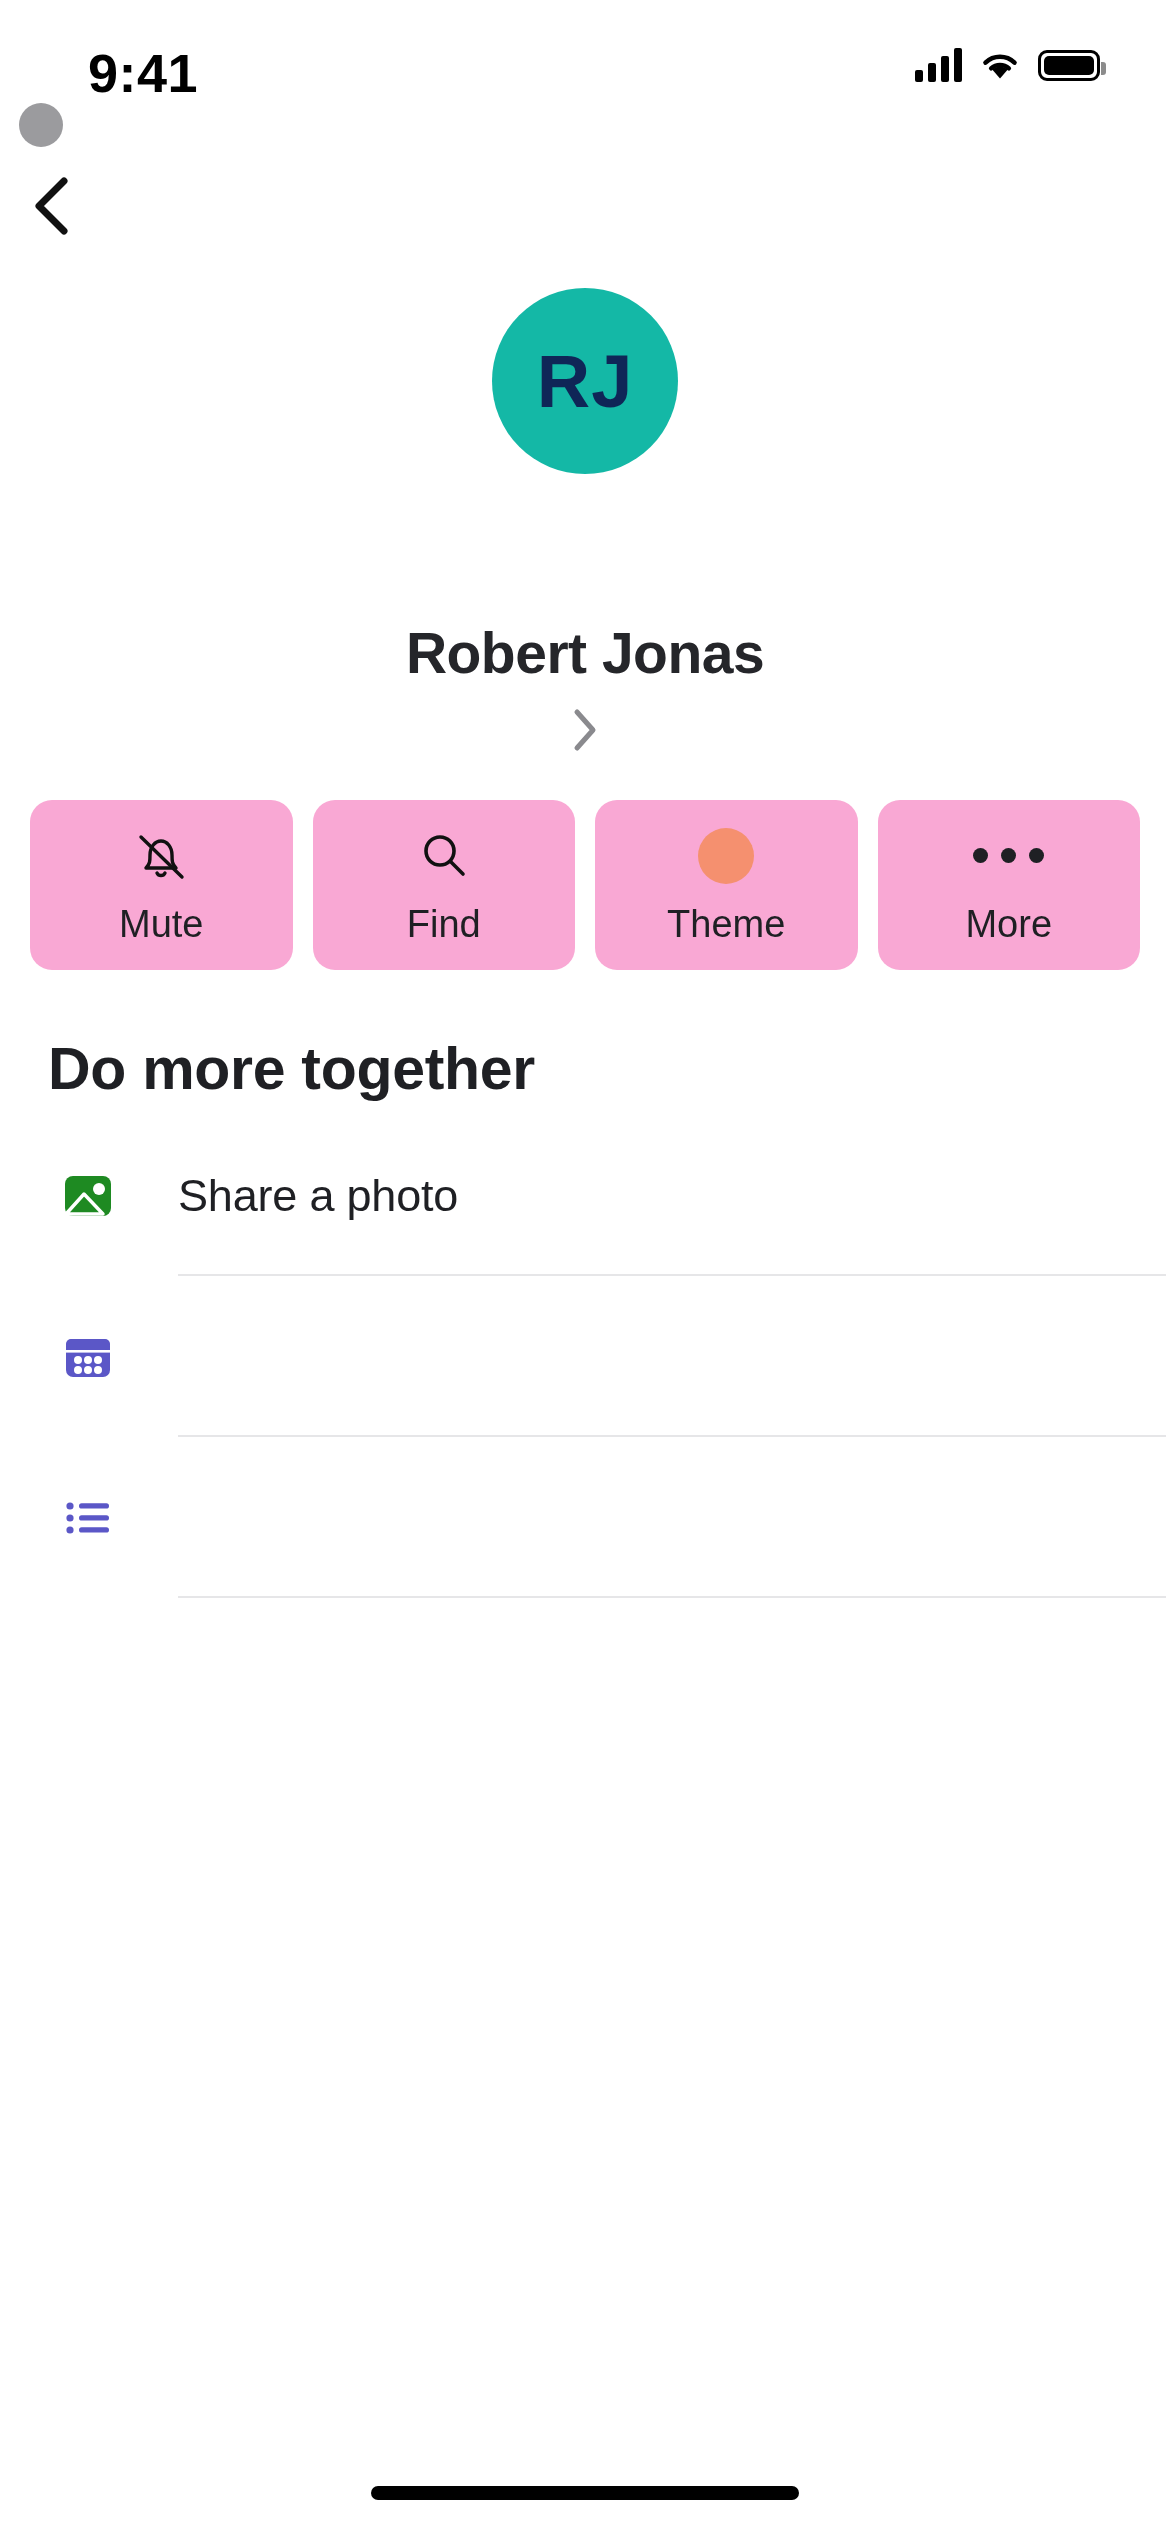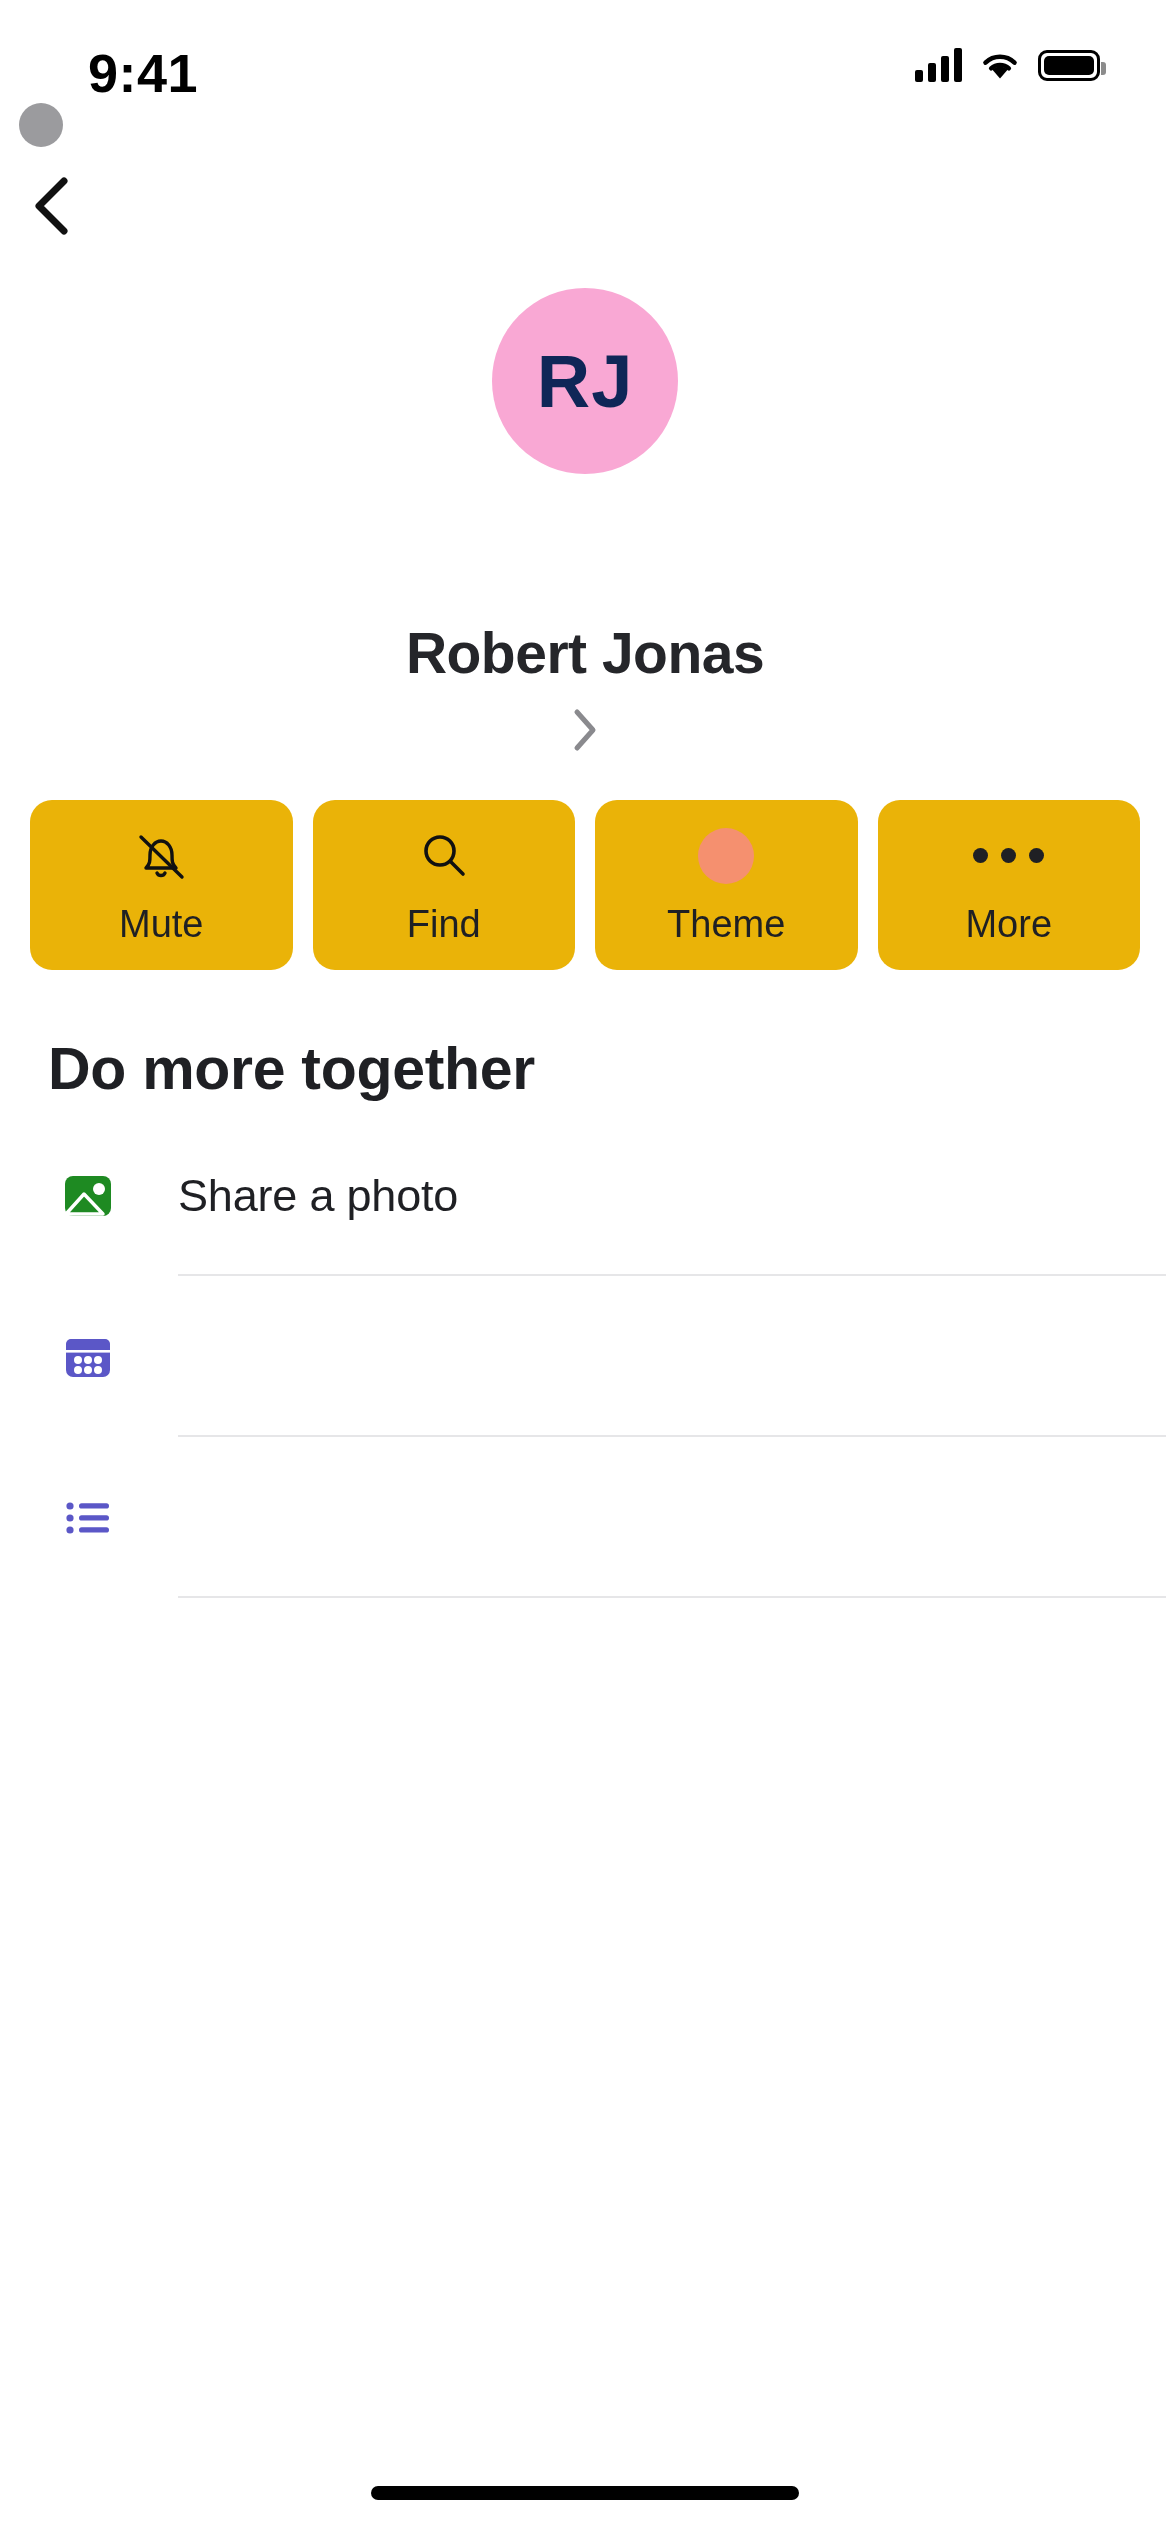--- a/index.html
+++ b/index.html
@@ -36,41 +36,41 @@
   .cursor-dot {
     position:absolute; left:11px; top:-60px;
     width:44px; height:44px; border-radius:50%;
     background:#9b9b9e;
   }
 
   
   .avatar {
     position:absolute; left:50%; transform:translateX(-50%);
     top:288px; width:186px; height:186px; border-radius:50%;
-    background:#f9a8d4;
+    background:#14b8a6;
     display:flex; align-items:center; justify-content:center;
   }
   .avatar-initials {
     font-size:74px; font-weight:600; color:#0f2657; letter-spacing:1px;
   }
 
   .name-row {
     position:absolute; top:620px; left:0; width:1170px;
     display:flex; align-items:center; justify-content:center; gap:22px;flex-direction:column;
   }
   .name-text { font-size:57px; font-weight:700; color:#25262a; letter-spacing:-0.5px; }
   .name-chevron { width:26px; height:44px; flex:0 0 auto; }
 
   
   .actions {
     position:absolute; top:800px; left:30px;
     width:1110px; display:flex; gap:20px;
   }
   .tile {
-    flex:1 1 0; height:170px; background:#eab308; border-radius:22px;
+    flex:1 1 0; height:170px; background:#f9a8d4; border-radius:22px;
     display:flex; flex-direction:column; align-items:center; justify-content:center; gap:16px;
   }
   .tile-icon { height:62px; display:flex; align-items:center; justify-content:center; }
   .tile-label { font-size:38px; color:#1f2024; font-weight:400; }
   .swatch { width:56px; height:56px; border-radius:50%; background:#f5906f; }
   .dots { display:flex; gap:13px; align-items:center; }
   .dots i { width:15px; height:15px; border-radius:50%; background:#1f2024; display:block; }
 
   
   .section-title {

